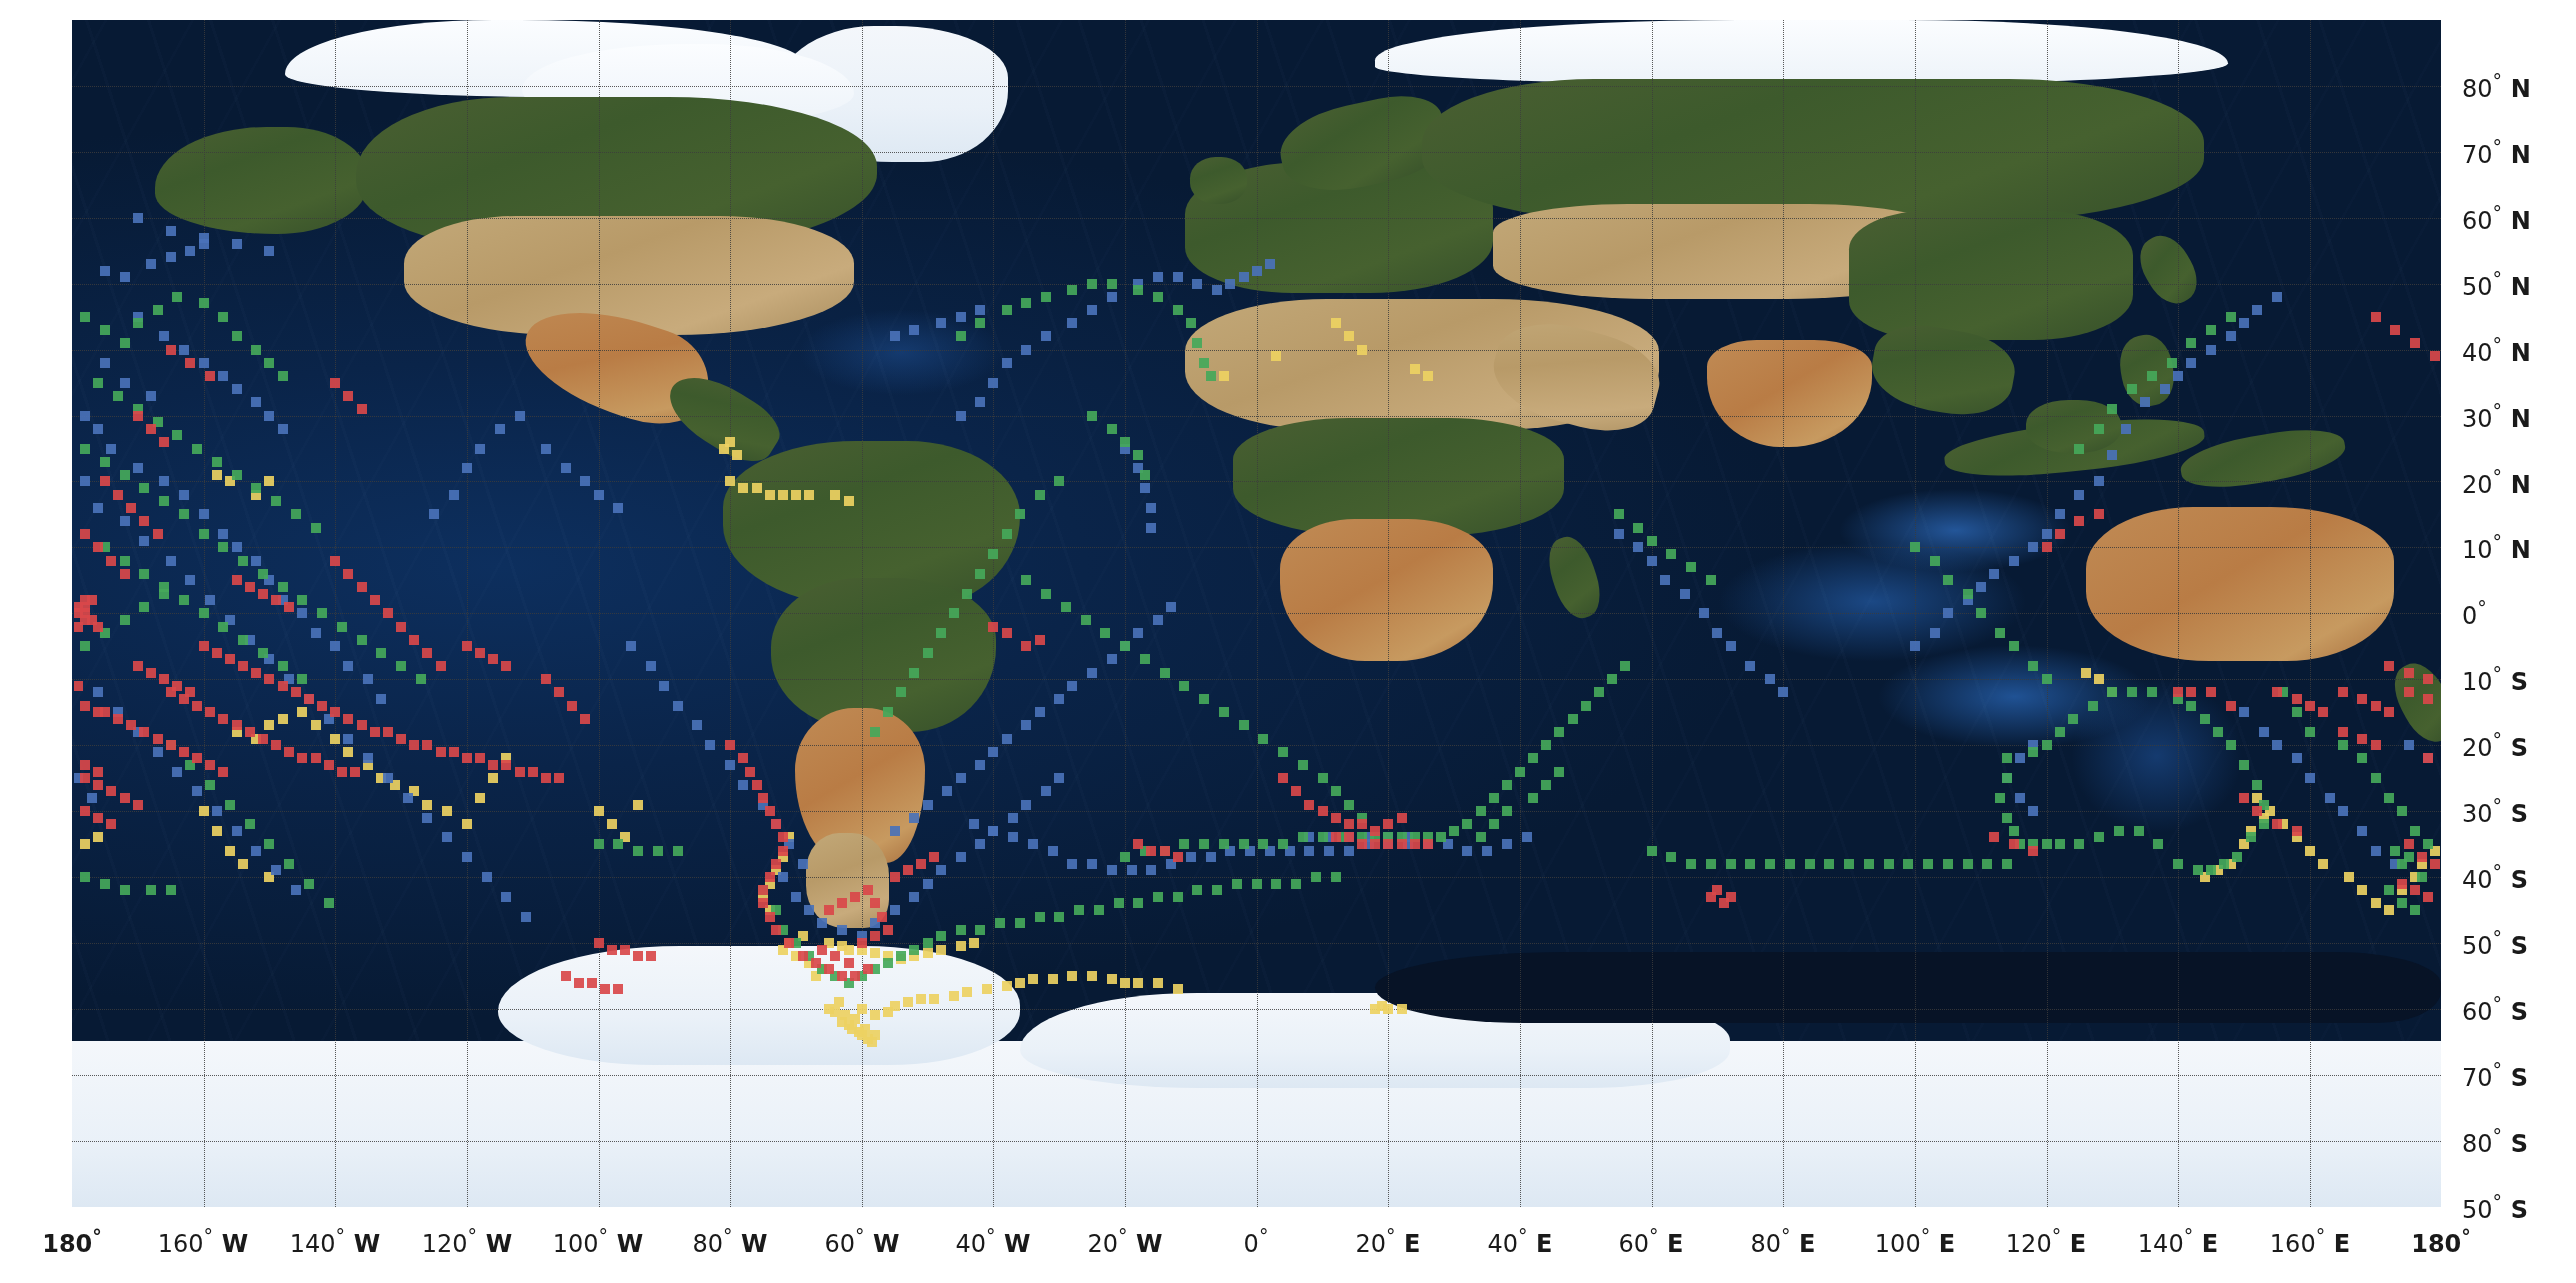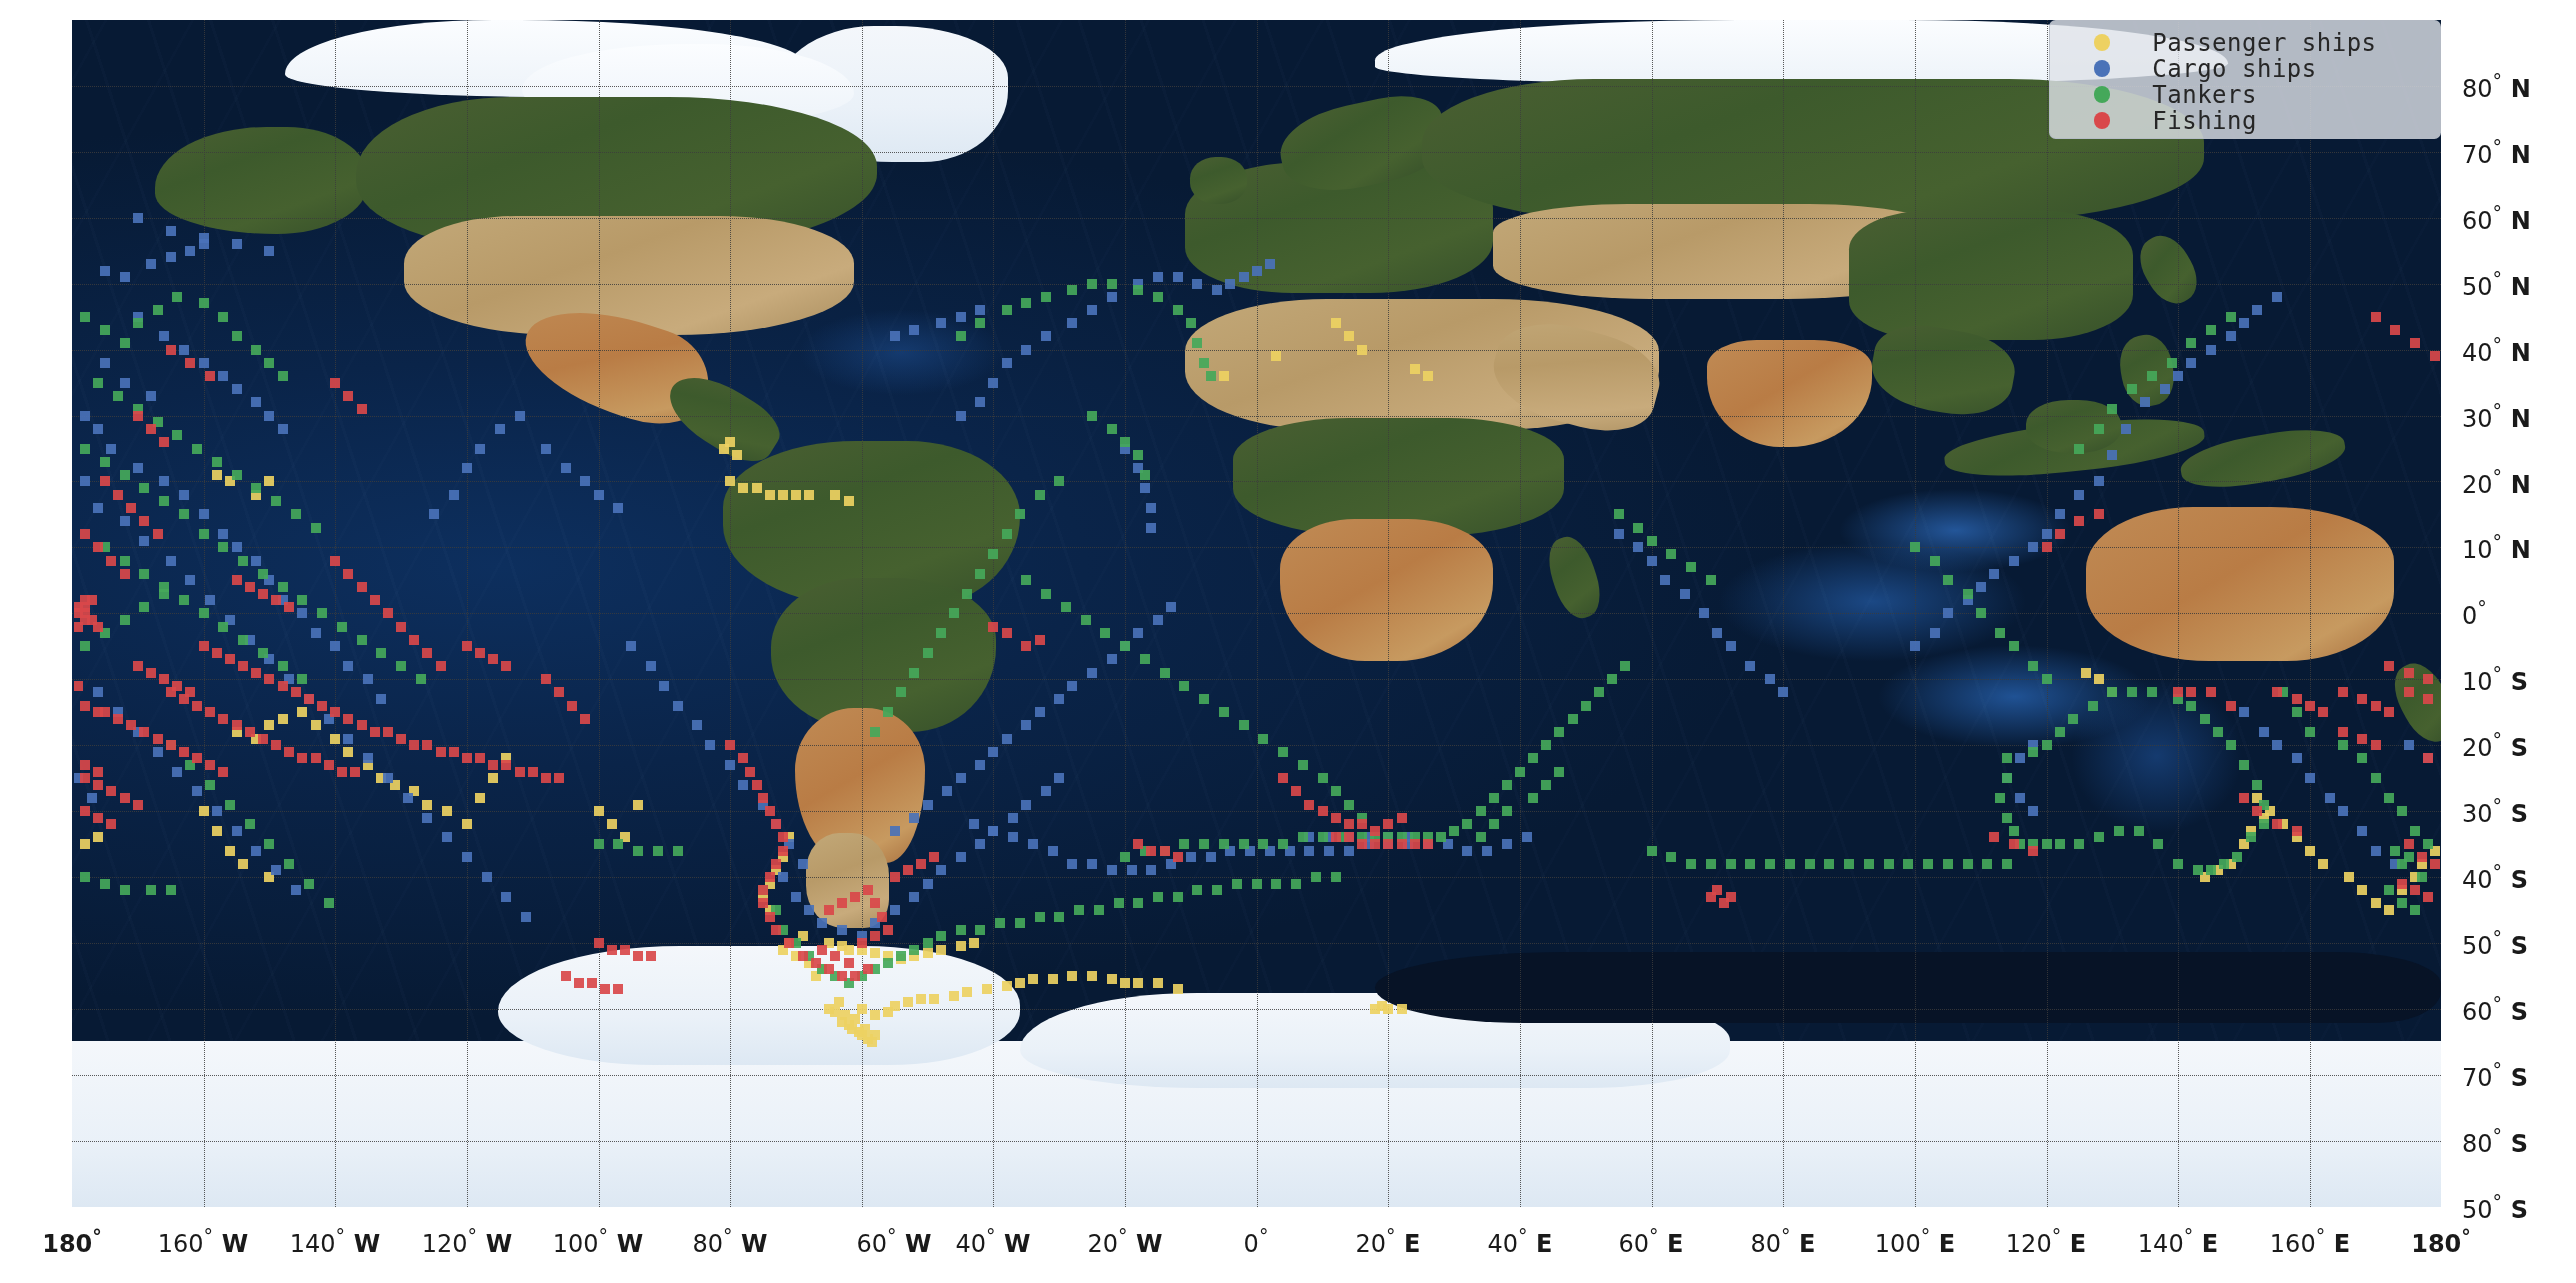--- a/index.html
+++ b/index.html
@@ -1094,38 +1094,20 @@
         <div class="mk" style="background: rgb(217, 72, 74); left: 2304px; top: 297px;"></div>
         <div class="mk" style="background: rgb(217, 72, 74); left: 2323px; top: 310px;"></div>
         <div class="mk" style="background: rgb(217, 72, 74); left: 2343px; top: 323px;"></div>
         <div class="mk" style="background: rgb(217, 72, 74); left: 2363px; top: 336px;"></div>
         <div class="mk" style="background: rgb(217, 72, 74); left: 99px; top: 330px;"></div>
         <div class="mk" style="background: rgb(217, 72, 74); left: 118px; top: 343px;"></div>
         <div class="mk" style="background: rgb(217, 72, 74); left: 138px; top: 356px;"></div>
       </div>
   </div>
 
-  <div id="legend">
-    <div class="lg-row">
-      <span class="lg-dot" style="background: rgb(237, 209, 98);"></span>
-      <span class="lg-txt">Passenger ships</span>
-    </div>
-    <div class="lg-row">
-      <span class="lg-dot" style="background: rgb(74, 114, 184);"></span>
-      <span class="lg-txt">Cargo ships</span>
-    </div>
-    <div class="lg-row">
-      <span class="lg-dot" style="background: rgb(69, 168, 90);"></span>
-      <span class="lg-txt">Tankers</span>
-    </div>
-    <div class="lg-row">
-      <span class="lg-dot" style="background: rgb(217, 72, 74);"></span>
-      <span class="lg-txt">Fishing</span>
-    </div>
-  </div>
 
   <div id="ylabels">
       <div class="ytick" style="top: 86px;"><span>80</span><span class="deg">°</span><span class="hemi">N</span></div>
       <div class="ytick" style="top: 152px;"><span>70</span><span class="deg">°</span><span class="hemi">N</span></div>
       <div class="ytick" style="top: 218px;"><span>60</span><span class="deg">°</span><span class="hemi">N</span></div>
       <div class="ytick" style="top: 284px;"><span>50</span><span class="deg">°</span><span class="hemi">N</span></div>
       <div class="ytick" style="top: 350px;"><span>40</span><span class="deg">°</span><span class="hemi">N</span></div>
       <div class="ytick" style="top: 416px;"><span>30</span><span class="deg">°</span><span class="hemi">N</span></div>
       <div class="ytick" style="top: 482px;"><span>20</span><span class="deg">°</span><span class="hemi">N</span></div>
       <div class="ytick" style="top: 547px;"><span>10</span><span class="deg">°</span><span class="hemi">N</span></div>
@@ -1140,21 +1122,21 @@
       <div class="ytick" style="top: 1141px;"><span>80</span><span class="deg">°</span><span class="hemi">S</span></div>
       <div class="ytick" style="top: 1207px;"><span>50</span><span class="deg">°</span><span class="hemi">S</span></div>
     </div>
   <div id="xlabels">
       <div class="xtick" style="left: 72px;"><span>180</span><span class="deg">°</span></div>
       <div class="xtick norm" style="left: 203px;"><span>160</span><span class="deg">°</span><span class="hemi">W</span></div>
       <div class="xtick norm" style="left: 335px;"><span>140</span><span class="deg">°</span><span class="hemi">W</span></div>
       <div class="xtick norm" style="left: 467px;"><span>120</span><span class="deg">°</span><span class="hemi">W</span></div>
       <div class="xtick norm" style="left: 598px;"><span>100</span><span class="deg">°</span><span class="hemi">W</span></div>
       <div class="xtick norm" style="left: 730px;"><span>80</span><span class="deg">°</span><span class="hemi">W</span></div>
-      <div class="xtick norm" style="left: 862px; margin-left: 32px;"><span>60</span><span class="deg">°</span><span class="hemi">W</span></div>
+      <div class="xtick norm" style="left: 862px;"><span>60</span><span class="deg">°</span><span class="hemi">W</span></div>
       <div class="xtick norm" style="left: 993px;"><span>40</span><span class="deg">°</span><span class="hemi">W</span></div>
       <div class="xtick norm" style="left: 1125px;"><span>20</span><span class="deg">°</span><span class="hemi">W</span></div>
       <div class="xtick norm" style="left: 1256px;"><span>0</span><span class="deg">°</span></div>
       <div class="xtick norm" style="left: 1388px;"><span>20</span><span class="deg">°</span><span class="hemi">E</span></div>
       <div class="xtick norm" style="left: 1520px;"><span>40</span><span class="deg">°</span><span class="hemi">E</span></div>
       <div class="xtick norm" style="left: 1651px;"><span>60</span><span class="deg">°</span><span class="hemi">E</span></div>
       <div class="xtick norm" style="left: 1783px;"><span>80</span><span class="deg">°</span><span class="hemi">E</span></div>
       <div class="xtick norm" style="left: 1915px;"><span>100</span><span class="deg">°</span><span class="hemi">E</span></div>
       <div class="xtick norm" style="left: 2046px;"><span>120</span><span class="deg">°</span><span class="hemi">E</span></div>
       <div class="xtick norm" style="left: 2178px;"><span>140</span><span class="deg">°</span><span class="hemi">E</span></div>

